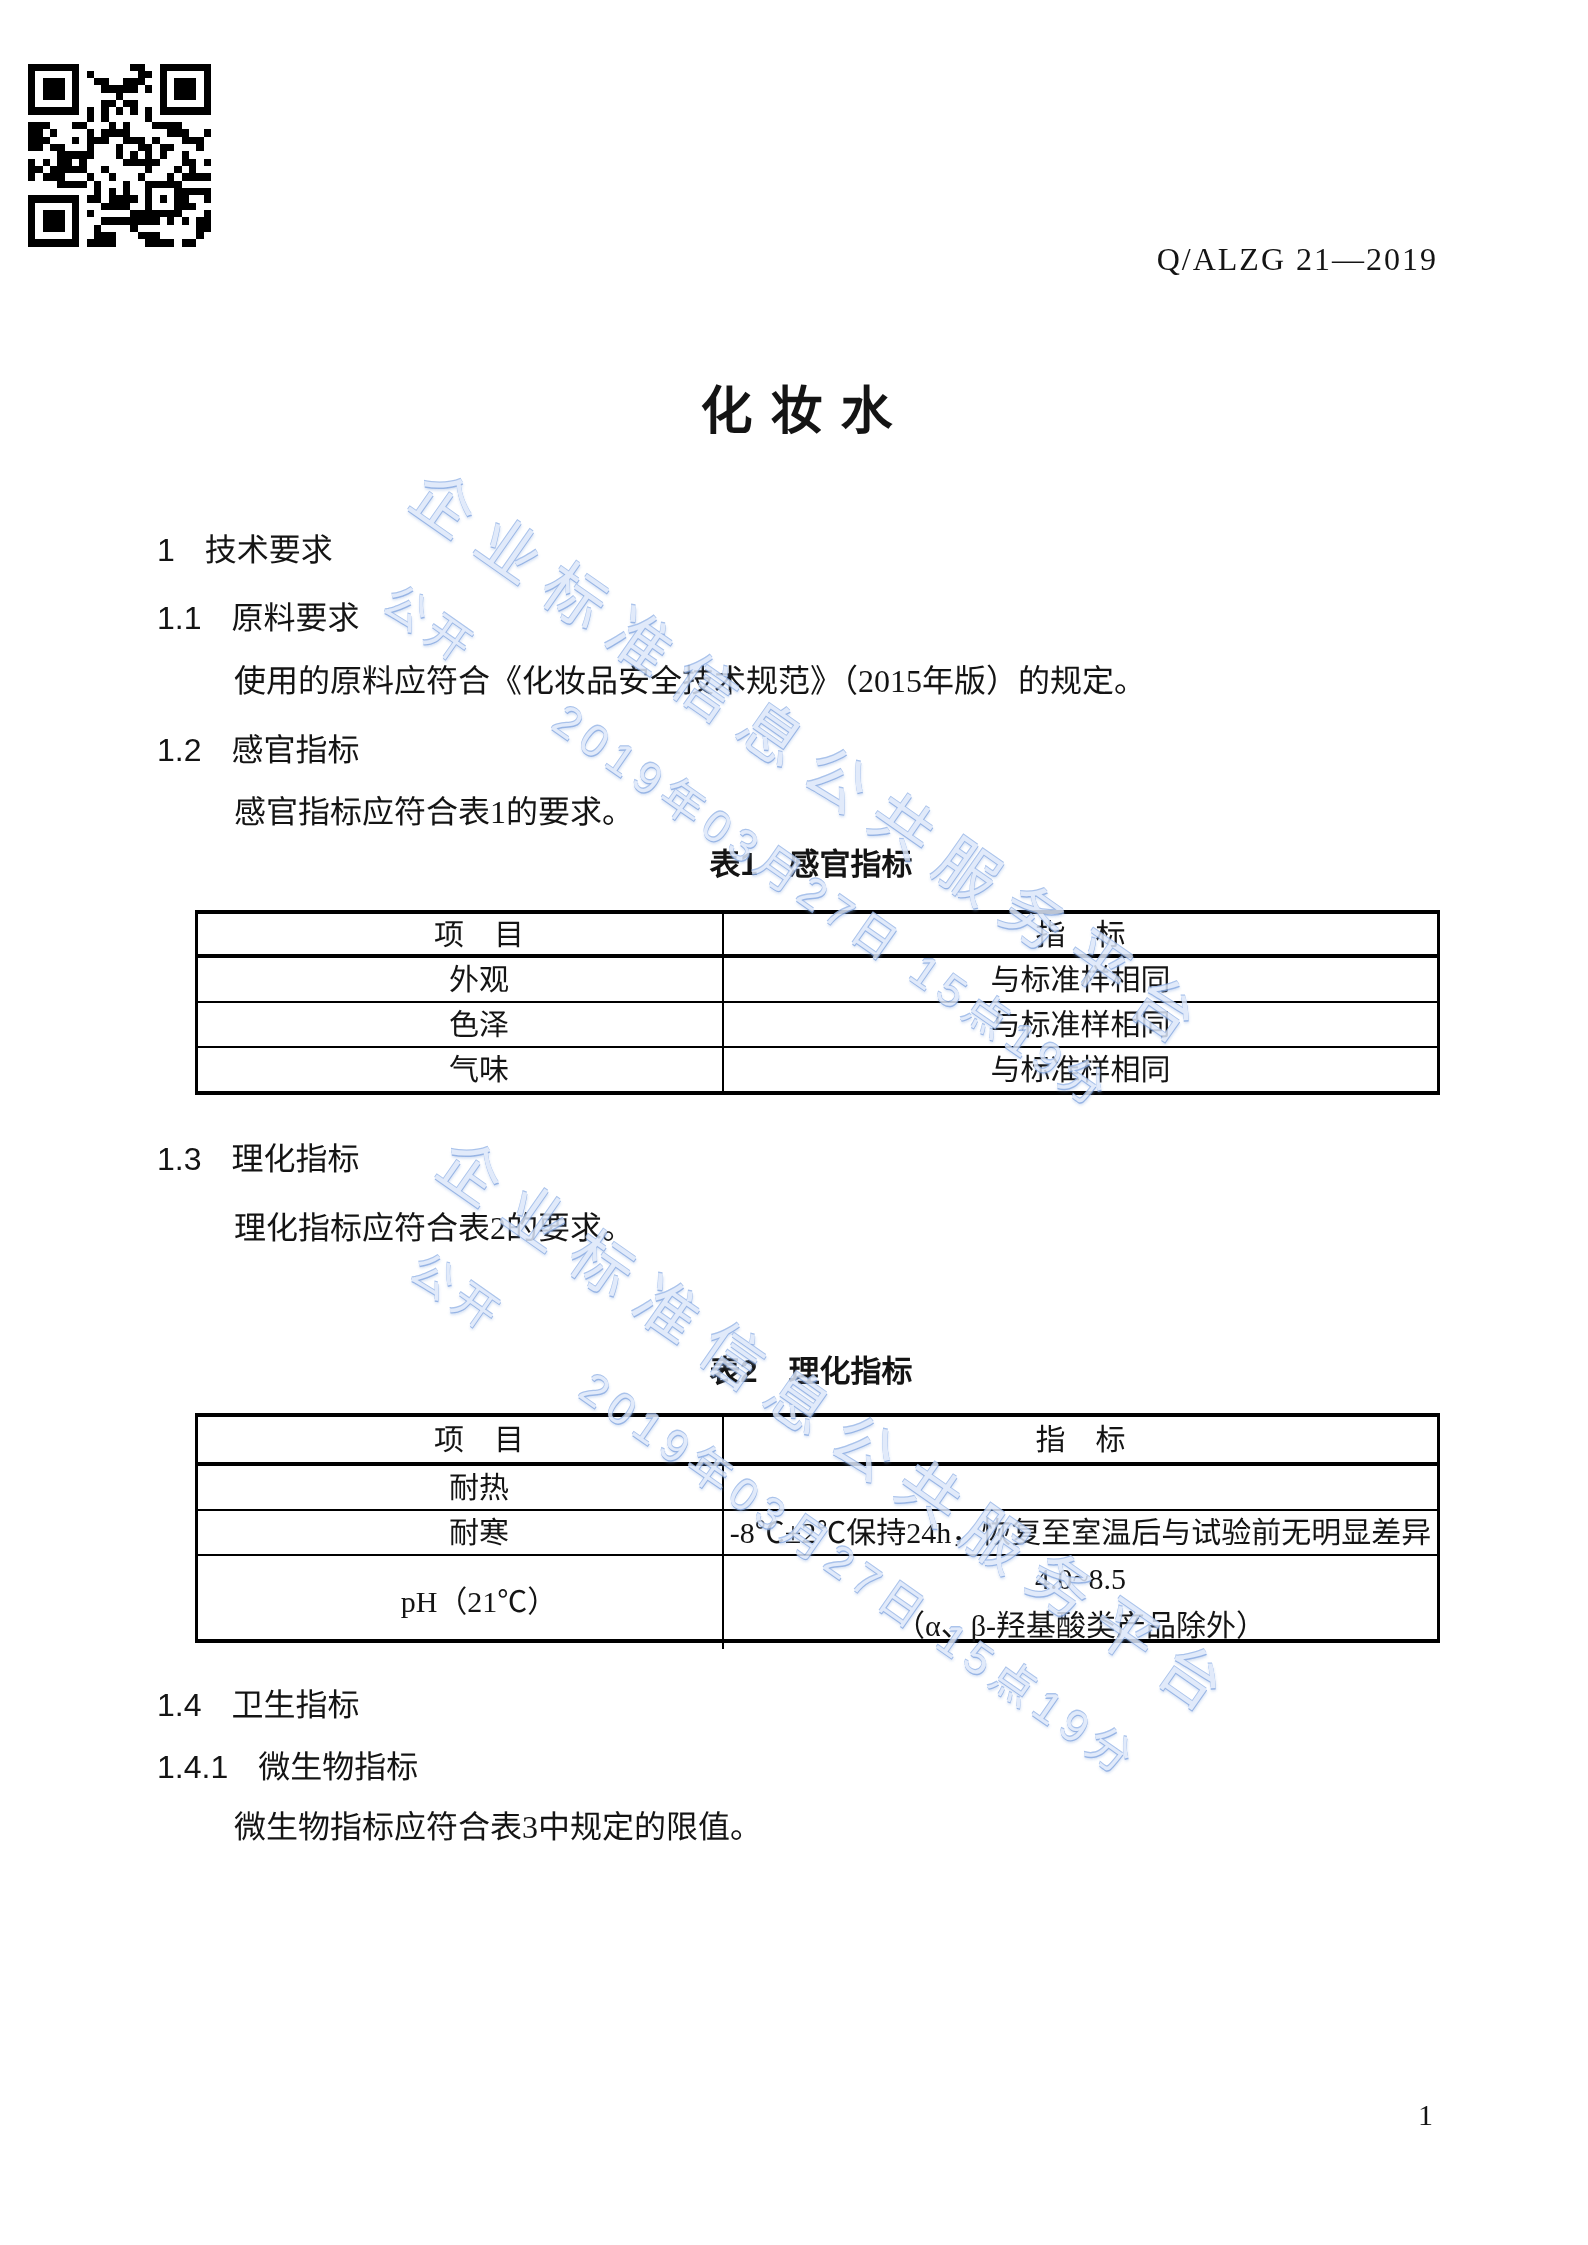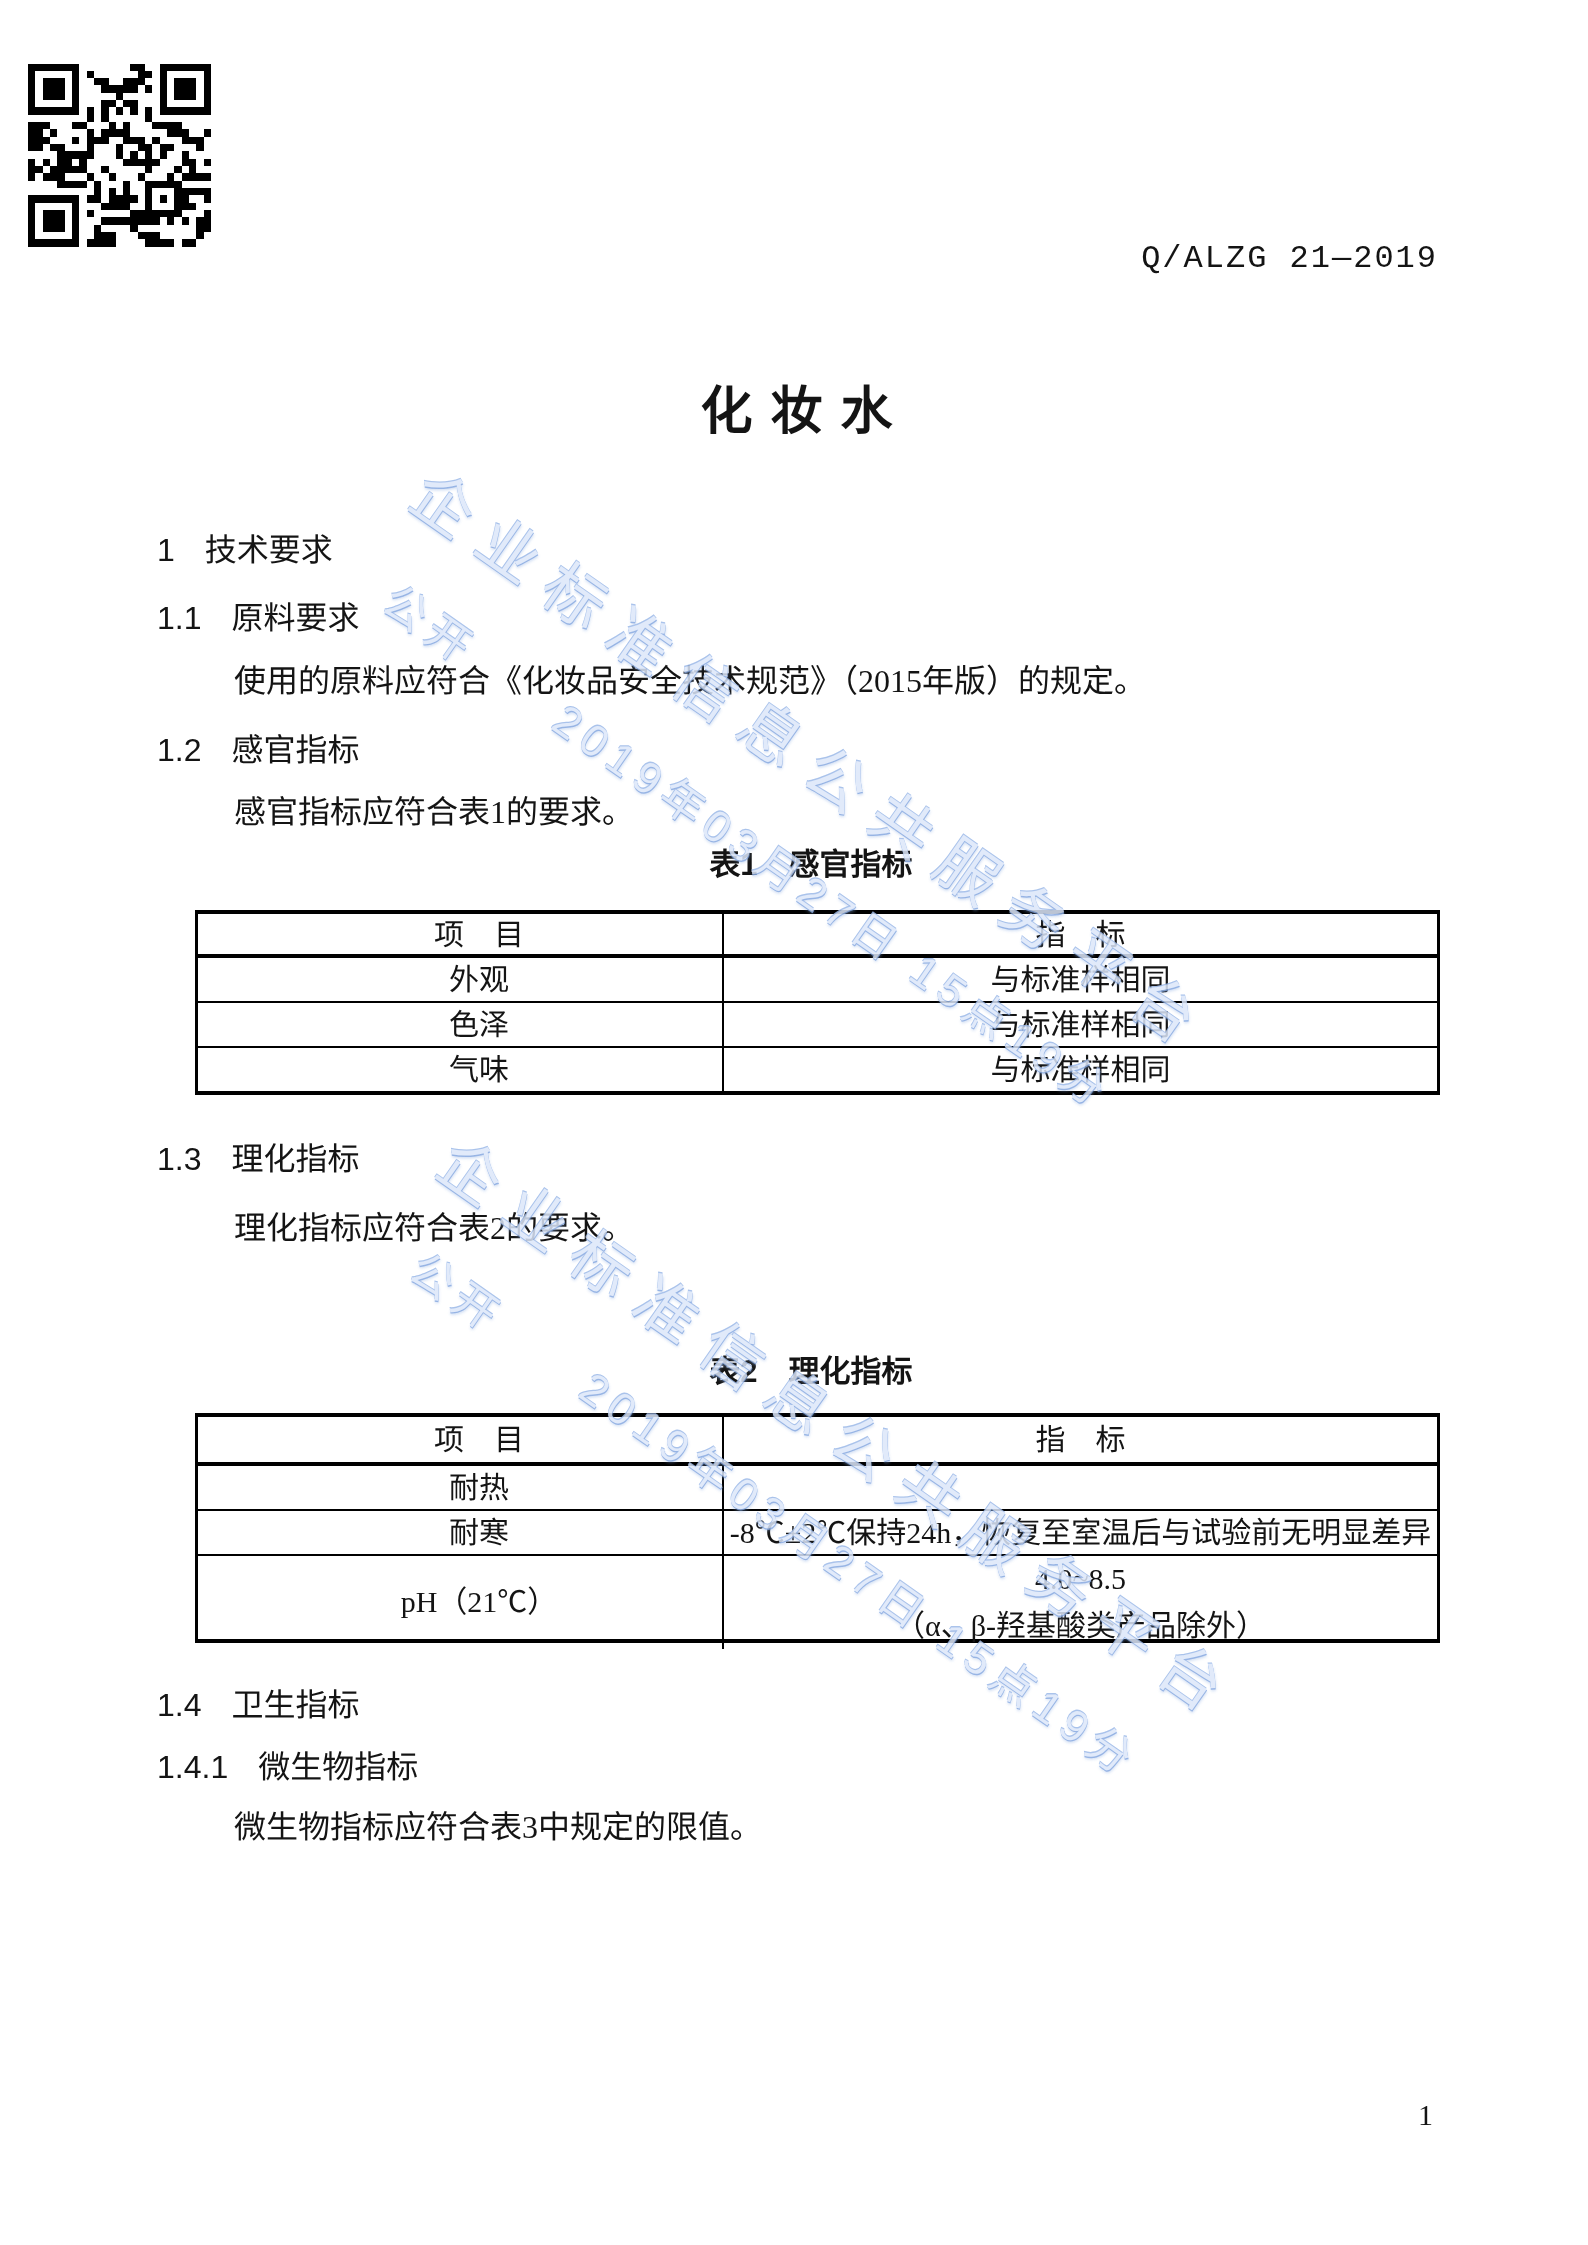--- a/index.html
+++ b/index.html
@@ -10,21 +10,21 @@
     overflow:hidden;
     font-family:"Liberation Serif", serif;
     color:#141414;
   }
   
   .qr{position:absolute;left:28px;top:60px;width:183px;height:190px;}
   .qr svg{width:100%;height:100%;}
   
   .doc-number{
     position:absolute;top:243px;right:150px;
-    font-family:Liberation Mono, monospace;
+    font-family:Liberation Serif, serif;
     font-size:32px;letter-spacing:2px;font-weight:500;
     line-height:1;white-space:nowrap;
   }
   .doc-title{
     position:absolute;top:385px;left:0;width:100%;
     text-align:center;
     font-family:"Liberation Sans", sans-serif;
     font-weight:bold;font-size:52px;line-height:1;
     letter-spacing:18px;padding-left:23px;box-sizing:border-box;
   }

